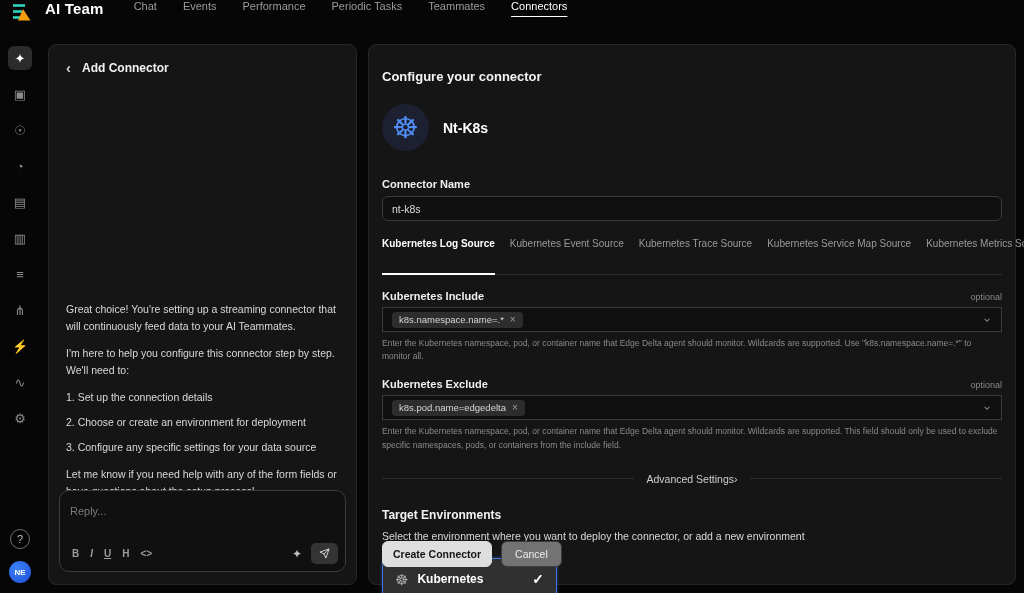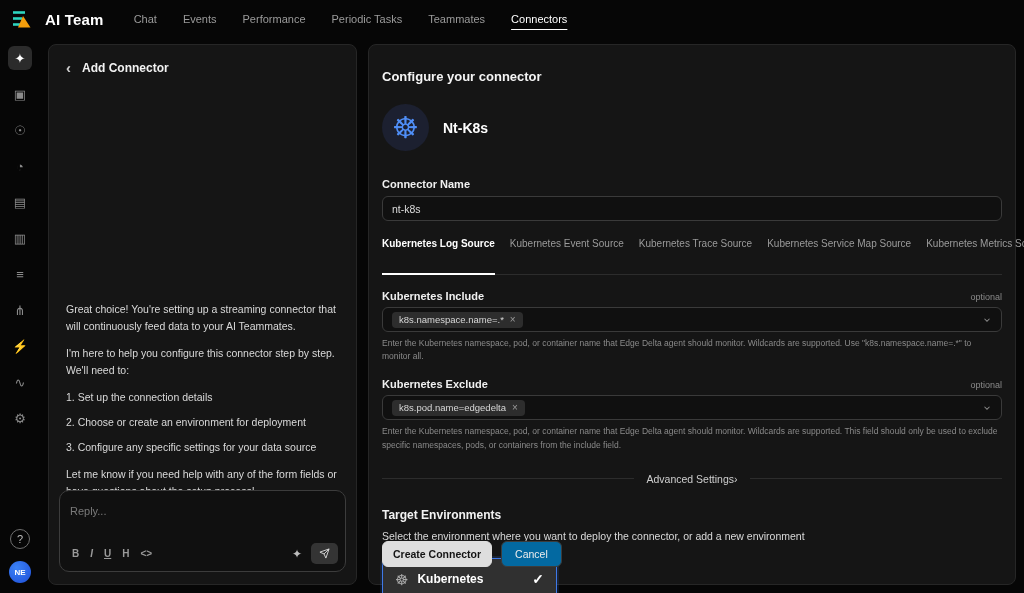--- a/index.html
+++ b/index.html
@@ -1,21 +1,21 @@
 <!DOCTYPE html>
 <html><head>
 <meta charset="utf-8">
 <style>
   *{box-sizing:border-box;margin:0;padding:0}
   html,body{background:#000}
   body{font-family:"Liberation Sans",sans-serif;-webkit-font-smoothing:antialiased}
   .screen{position:relative;width:1024px;height:593px;background:#060606;overflow:hidden;color:#e8e8e8}
 
   
-  .topbar{position:absolute;top:0;left:0;right:0;height:38px;display:flex;align-items:center;padding-left:9px;background:#060606}
+  .topbar{position:absolute;top:0;left:0;right:0;height:38px;display:flex;align-items:flex-start;padding-left:9px;background:#060606}
   .logo{width:24px;height:24px;display:flex;align-items:center;justify-content:center}
   .app-title{font-size:15px;font-weight:bold;color:#fff;margin-left:12px;letter-spacing:.2px}
   .topnav{display:flex;gap:26px;margin-left:30px;font-size:11px;color:#9b9b9b}
   .nav-item{cursor:pointer;white-space:nowrap}
   .nav-item.active{color:#fff;font-weight:normal;text-decoration:underline;text-underline-offset:6px}
 
   
   .rail{position:absolute;top:38px;left:0;bottom:0;width:40px;display:flex;flex-direction:column;align-items:center;padding:8px 0 10px;gap:12px}
   .rail-icon{width:24px;height:24px;display:flex;align-items:center;justify-content:center;color:#8b8b8b;font-size:13px;border-radius:6px;cursor:pointer}
   .rail-icon.active{background:#2b2b2b;color:#fff}
@@ -52,37 +52,37 @@
   .k8s-avatar{width:47px;height:47px;border-radius:50%;background:#1c2030;display:flex;align-items:center;justify-content:center;color:#4f8ef7;font-size:30px;line-height:1}
   .connector-title{font-size:14px;font-weight:bold;color:#fff}
   .field-label{font-size:11px;font-weight:bold;margin-top:27px;color:#f0f0f0}
   .text-input{margin-top:6px;width:100%;height:25px;background:#101010;border:1px solid #3a3a3a;border-radius:6px;color:#dcdcdc;font-size:10.5px;padding:0 9px;outline:none}
   .tabs{display:flex;gap:15px;margin-top:17px;border-bottom:1px solid #2c2c2c;font-size:10px;color:#9b9b9b;white-space:nowrap}
   .tab{padding-bottom:24px;cursor:pointer}
   .tab.active{color:#fff;font-weight:bold;border-bottom:2px solid #fff;margin-bottom:-1px}
   .label-row{display:flex;justify-content:space-between;align-items:baseline;margin-top:15px}
   .label-row .field-label{margin-top:0}
   .optional{font-size:9px;color:#8a8a8a}
-  .chip-input{margin-top:5px;height:25px;border:1px solid #3a3a3a;border-radius:6px;background:#101010;display:flex;align-items:center;padding:0 9px;cursor:pointer}
+  .chip-input{margin-top:5px;height:25px;border:1px solid #3a3a3a;border-radius:0;background:#101010;display:flex;align-items:center;padding:0 9px;cursor:pointer}
   .chip{background:#2d2d2d;border-radius:4px;font-size:9.5px;padding:2.5px 7px;display:flex;gap:6px;align-items:center;color:#d8d8d8}
   .chip-x{color:#9a9a9a;cursor:pointer;font-size:10px;line-height:1}
   .dd-chevron{margin-left:auto;display:flex;align-items:center}
   .helper{font-size:8.5px;color:#8a8a8a;margin-top:5px;line-height:1.55}
   .divider-row{display:flex;align-items:center;gap:12px;margin-top:21px}
   .divider-line{flex:1;height:1px;background:#2c2c2c}
   .advanced-link{font-size:10.5px;color:#cfcfcf;cursor:pointer;display:flex;align-items:center;gap:0}
   .section-title{font-size:12px;font-weight:bold;margin-top:23px;color:#f2f2f2}
   .section-sub{font-size:10.5px;color:#d9d9d9;margin-top:8px}
   .env-card{margin-top:16px;width:175px;height:43px;background:#303030;border:1.5px solid #3f79e8;border-radius:8px;display:flex;align-items:center;padding:0 12px;gap:9px;cursor:pointer;box-shadow:0 0 0 2px rgba(63,121,232,.15)}
   .env-icon{color:#a9a9a9;font-size:15px;line-height:1}
   .env-label{font-size:12px;font-weight:bold;color:#fff}
   .env-check{margin-left:auto;font-size:14px;font-weight:bold;color:#fff}
   .footer-btns{position:absolute;left:13px;bottom:17px;display:flex;gap:9px}
   .btn-primary{background:#dedede;color:#141414;font-size:10.5px;font-weight:bold;padding:6px 10px;border-radius:6px;border:1px solid #dedede;cursor:pointer;font-family:inherit}
-  .btn-secondary{background:#0369a1;color:#ededed;font-size:10.5px;padding:6px 13px;border-radius:6px;border:1px solid #3c3c3c;cursor:pointer;font-family:inherit}
+  .btn-secondary{background:#737373;color:#ededed;font-size:10.5px;padding:6px 13px;border-radius:6px;border:1px solid #3c3c3c;cursor:pointer;font-family:inherit}
 </style>
 </head>
 <body>
 
 <div class="screen">
 
   <div class="topbar">
     <span class="logo">
       <svg width="22" height="22" viewBox="0 0 22 22">
         <path d="M3 4.5h12" stroke="#2dd4bf" stroke-width="2.6"></path>

